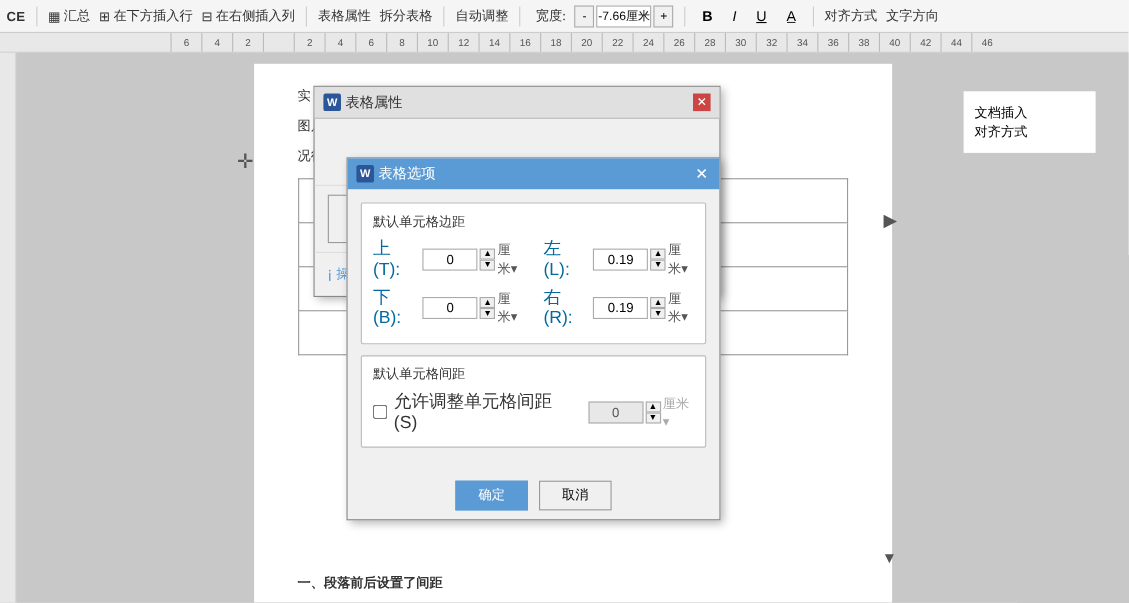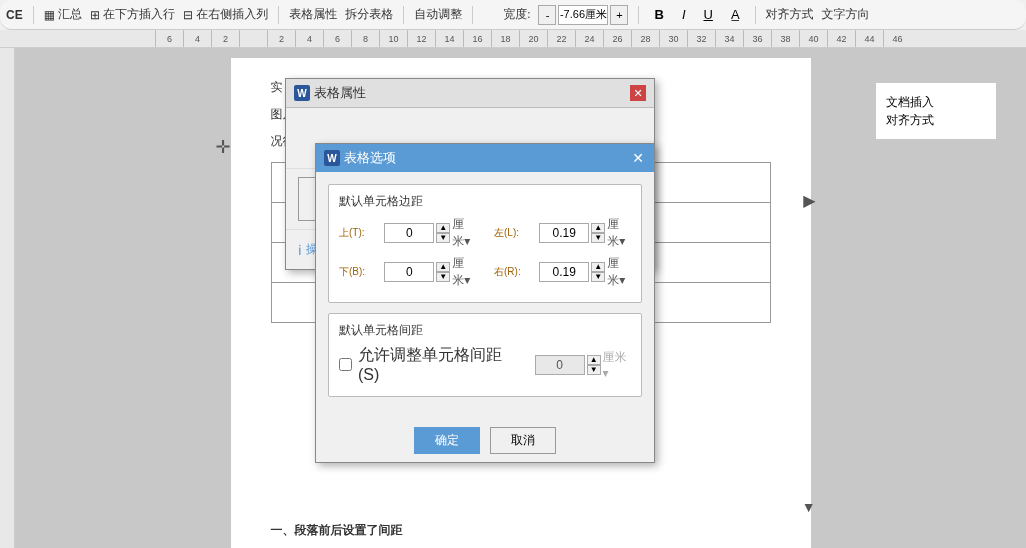--- a/index.html
+++ b/index.html
@@ -16,21 +16,20 @@
     .toolbar {
       background: #f5f5f5;
       border-bottom: 1px solid #ccc;
       height: 30px;
       display: flex;
       align-items: center;
       padding: 0 6px;
       gap: 8px;
       font-size: 12px;
       color: #333;
-      border-radius: 12px;
     }
     .toolbar-item {
       display: flex;
       align-items: center;
       gap: 3px;
       cursor: pointer;
       white-space: nowrap;
     }
     .toolbar-separator {
       width: 1px;
@@ -303,22 +302,22 @@
     }
 
     .field-row {
       display: flex;
       align-items: center;
       gap: 6px;
       margin-bottom: 5px;
     }
 
     .field-label {
-      font-size: 10px;
-      color: #a16207;
+      font-size: 16px;
+      color: #0369a1;
       width: 42px;
     }
 
     .field-input-group {
       display: flex;
       align-items: center;
       gap: 2px;
     }
 
     .small-input {
@@ -459,21 +458,21 @@
     <span>表格属性</span>
   </div>
   <div class="toolbar-item">
     <span>拆分表格</span>
   </div>
   <div class="toolbar-separator"></div>
   <div class="toolbar-item">
     <span>自动调整</span>
   </div>
   <div class="toolbar-separator"></div>
-  <span style="margin-left:20px;font-family:Liberation Serif, serif;">宽度:</span>
+  <span style="margin-left:4px;font-family:Liberation Serif, serif;">宽度:</span>
   <div class="width-control">
     <button style="width:18px;height:20px;border:1px solid #aaa;background:#f0f0f0;cursor:pointer;font-size:11px;">-</button>
     <input class="width-input" value="-7.66厘米" style="">
     <button style="width:18px;height:20px;border:1px solid #aaa;background:#f0f0f0;cursor:pointer;font-size:11px;">+</button>
   </div>
   <div class="toolbar-separator"></div>
   <button style="font-weight:bold;border:1px solid transparent;background:none;cursor:pointer;padding:2px 4px;font-size:13px;">B</button>
   <button style="font-style:italic;border:1px solid transparent;background:none;cursor:pointer;padding:2px 4px;font-size:13px;">I</button>
   <button style="text-decoration:underline;border:1px solid transparent;background:none;cursor:pointer;padding:2px 4px;font-size:13px;">U</button>
   <button style="border:1px solid transparent;background:none;cursor:pointer;padding:2px 4px;font-size:13px;">A̲</button>

